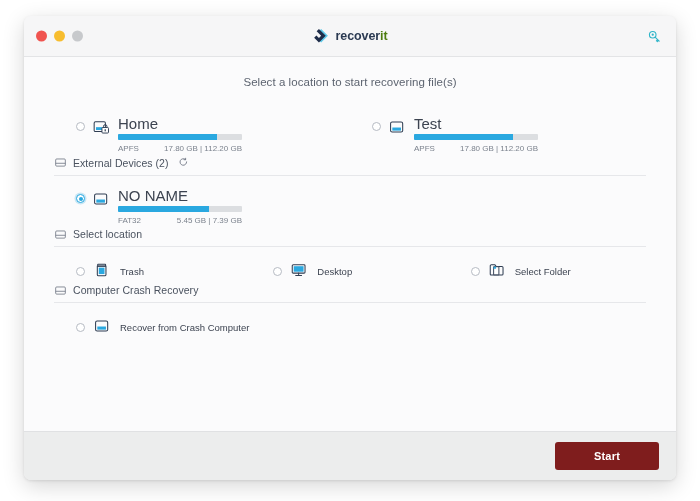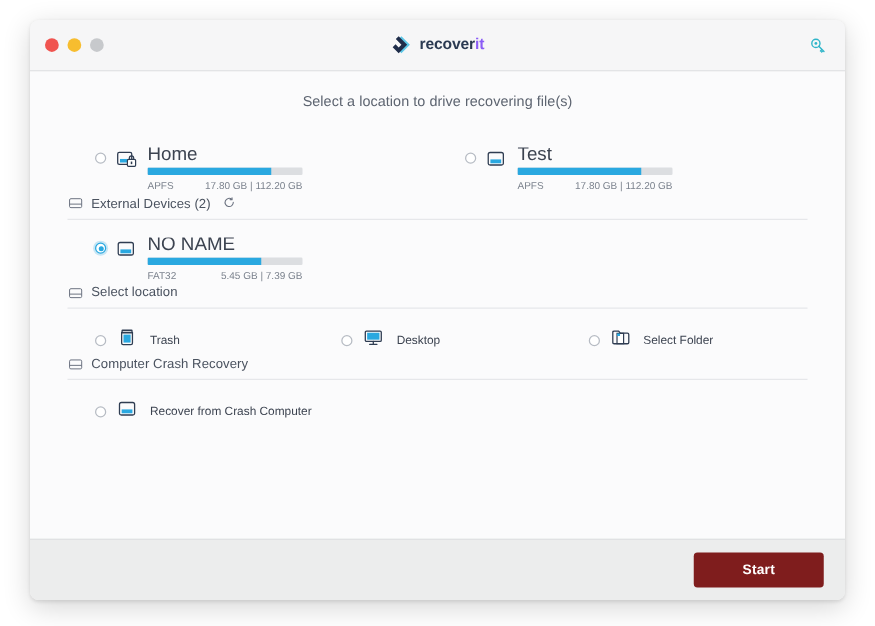--- a/index.html
+++ b/index.html
@@ -66,21 +66,21 @@
   }
   #logo-mark { display: block; }
   #logo-text {
     font-size: 12.5px;
     font-weight: bold;
     letter-spacing: -0.1px;
     color: #2b3a52;
     line-height: 1;
     white-space: nowrap;
   }
-  #logo-text .accent { color: #8b5cf6; }
+  #logo-text .accent { color: #4d7c0f; }
 
   #key-icon-btn {
     position: absolute;
     right: 12px;
     top: 50%;
     transform: translateY(-50%);
     width: 20px;
     height: 20px;
     display: flex;
     align-items: center;
@@ -288,21 +288,21 @@
     <div id="key-icon-btn">
       <svg width="15" height="15" viewBox="0 0 16 16">
         <circle cx="6.1" cy="6.1" r="3.5" fill="none" stroke="#2fb5c9" stroke-width="1.2"></circle>
         <circle cx="6.1" cy="6.1" r="1.2" fill="#2fb5c9"></circle>
         <path d="M8.6 8.6 L13 13 M11.3 11.3 L10 12.6 M12.2 12.2 L11 13.4" fill="none" stroke="#2fb5c9" stroke-width="1.2" stroke-linecap="round"></path>
       </svg>
     </div>
   </div>
 
   <div id="content">
-    <div id="page-heading">Select a location to drive recovering file(s)</div>
+    <div id="page-heading">Select a location to start recovering file(s)</div>
     <div id="sections-host">
         <div class="section">
           <div class="items-row gap-2">
             <div class="drive-item">
               <span class="radio"></span>
               <span class="drive-icon"><svg width="19" height="16" viewBox="0 0 22 18">
                   <path d="M2.5 4.5 Q2.5 3 4 3 H14 Q15.5 3 15.5 4.5 V13 Q15.5 14.2 14 14.2 H4 Q2.5 14.2 2.5 13 Z" fill="none" stroke="#2f3d52" stroke-width="1.2"></path>
                   <rect x="4.6" y="9.2" width="8.8" height="3.3" fill="#2aa8e0"></rect>
                   <rect x="11.5" y="9.6" width="7.6" height="6.4" rx="1" fill="#fff" stroke="#2f3d52" stroke-width="1.1"></rect>
                   <path d="M13.3 9.6 V8.3 a2 2 0 0 1 4 0 V9.6" fill="none" stroke="#2f3d52" stroke-width="1.1"></path>

